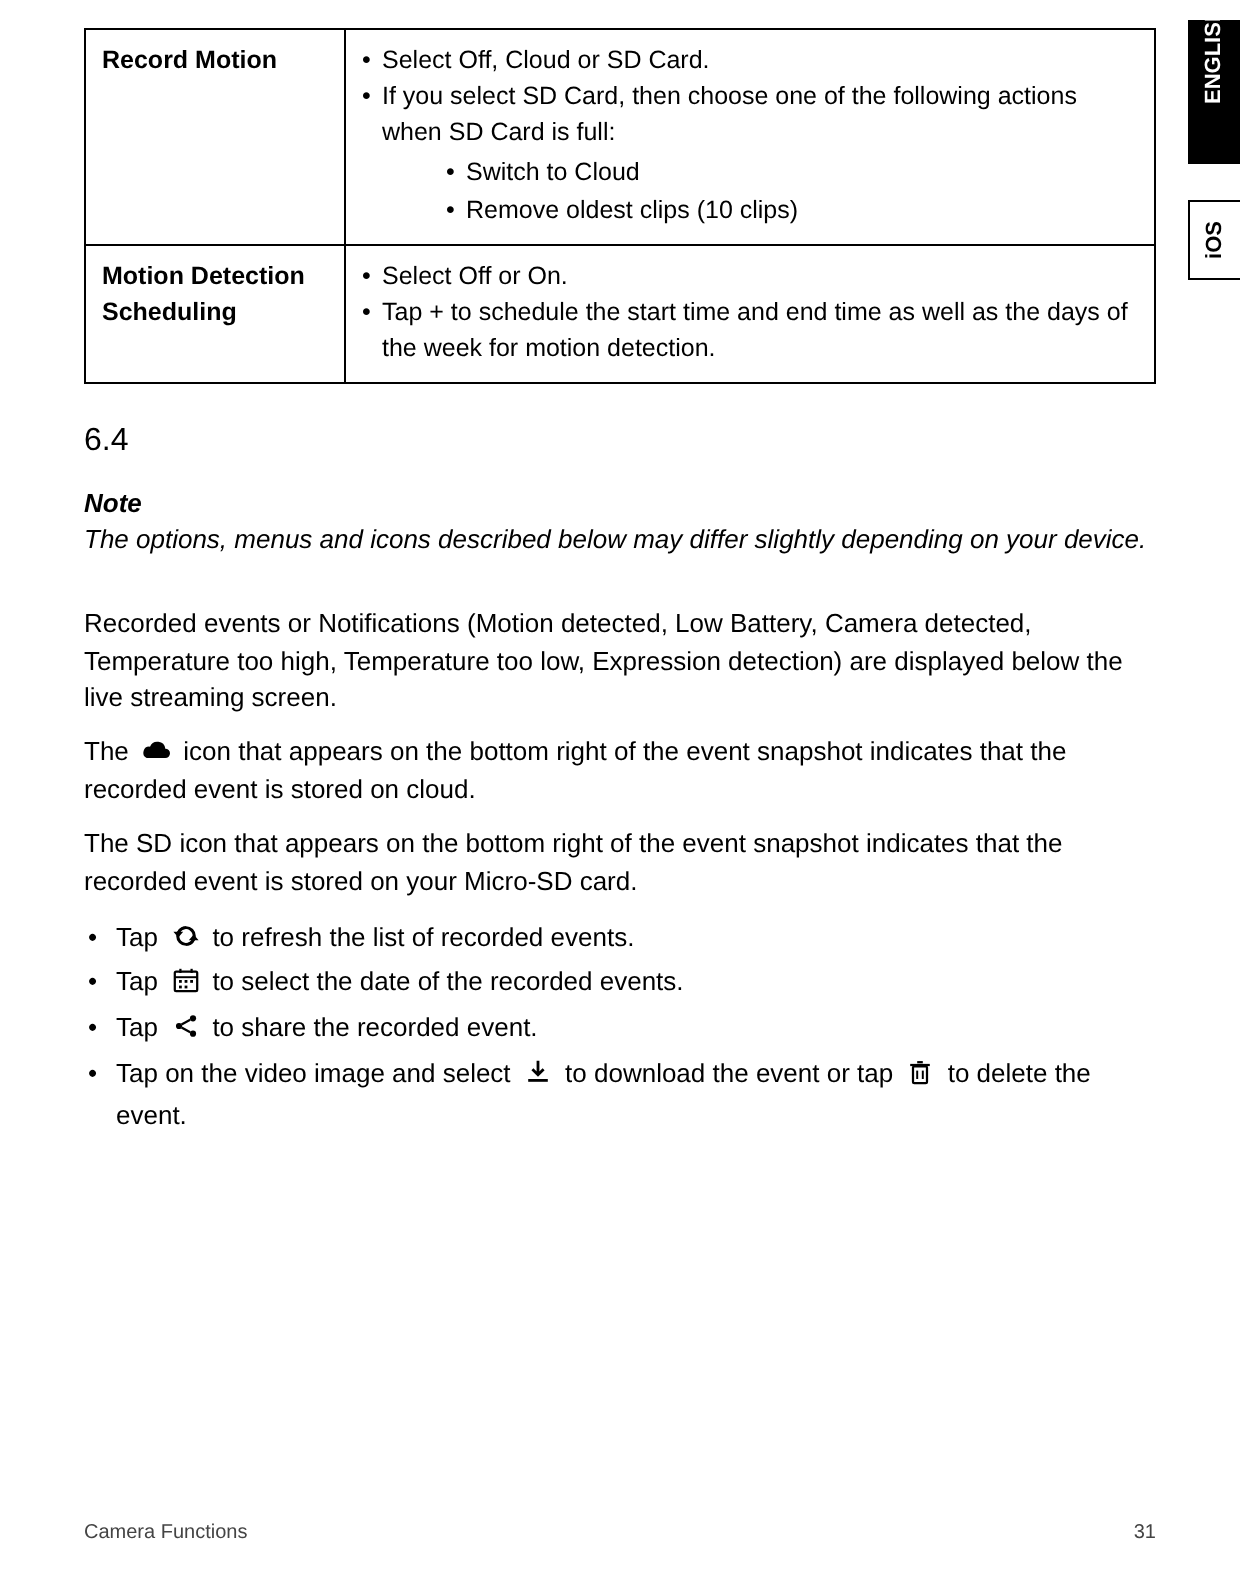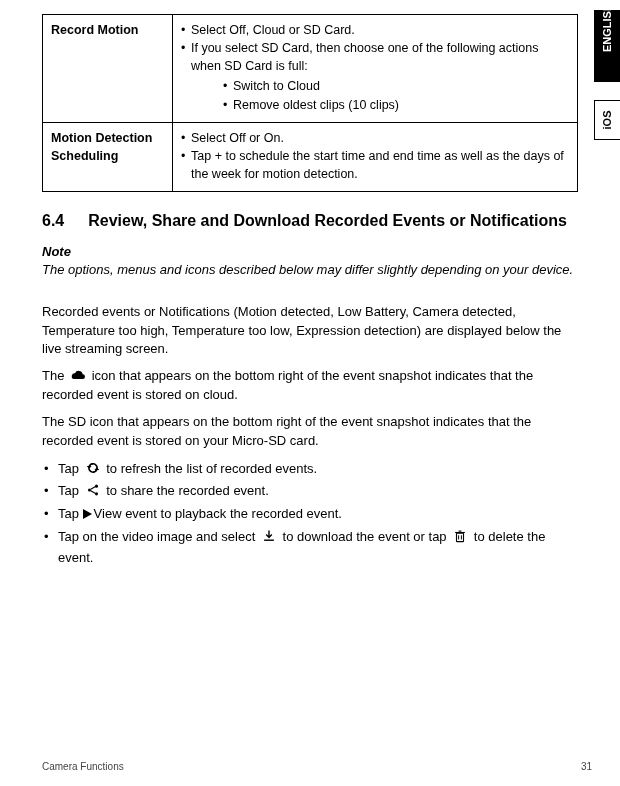--- a/index.html
+++ b/index.html
@@ -78,21 +78,21 @@
     content: "•";
     position: absolute;
     left: 0;
     top: 0;
   }
   .b { font-weight: normal; }
 
   .section-heading {
     display: flex;
     gap: 24px;
-    font-weight: bold;
+    font-weight: normal;
     font-size: 16px;
     line-height: 1.35;
     margin-bottom: 12px;
     align-items: flex-end;
   }
   .section-heading .num { flex-shrink: 0; }
 
   .note-label { font-weight: bold; font-style: italic; margin-bottom: 2px; font-size: 13px; }
   .note-text { font-style: italic; margin-bottom: 24px; line-height: 1.4; }
 
@@ -118,21 +118,21 @@
     content: "•";
     position: absolute;
     left: 2px;
     top: 0;
   }
 
   .footer {
     position: absolute;
     bottom: 14px;
     left: 42px;
-    right: 28px;
+    right: 42px;
     display: flex;
     justify-content: space-between;
     font-size: 10px;
     color: #444;
   }
   .play-triangle {
     display: inline-block;
     width: 0; height: 0;
     border-top: 5px solid transparent;
     border-bottom: 5px solid transparent;
@@ -174,21 +174,20 @@
         <li><span>Select </span><span class="b">Off</span><span> or </span><span class="b">On.</span></li>
         <li><span>Tap </span><span class="b">+</span><span> to schedule the start time and end time as well as the days of the week for motion detection.</span></li>
       </ul>
     </td>
   </tr>
 </tbody>
   </table>
 
 <div class="section-heading">
   <span class="num">6.4</span>
-  <span>Review, Share and Download Recorded Events or Notifications</span>
 </div>
 
 <div class="note-label">Note</div>
 <div class="note-text">The options, menus and icons described below may differ slightly depending on your device.</div>
 
 <div class="para">Recorded events or Notifications (Motion detected, Low Battery, Camera detected, Temperature too high, Temperature too low, Expression detection) are displayed below the live streaming screen.</div>
 
 <div class="para">
   <span>The </span><span class="inline-icon"><svg viewBox="0 0 24 16">
         <path d="M19 7a6 6 0 0 0-11.5-1.5A4.5 4.5 0 0 0 5 14h14a3.5 3.5 0 0 0 0-7z" fill="#000"></path>
@@ -198,32 +197,42 @@
 <div class="para">
   <span>The </span><span class="b">SD</span><span> icon that appears on the bottom right of the event snapshot indicates that the recorded event is stored on your Micro-SD card.</span>
 </div>
 
 <ul class="action-list">
   <li>
     <span>Tap </span><span class="inline-icon"><svg viewBox="0 0 20 20">
           <path d="M10 3a7 7 0 0 0-6.3 4H1l3.5 4L8 7H5.8A5 5 0 1 1 10 15v2a7 7 0 1 0 0-14z" fill="#000"></path>
           <path d="M10 17a7 7 0 0 0 6.3-4H19l-3.5-4L12 13h2.2A5 5 0 1 1 10 5V3a7 7 0 1 0 0 14z" fill="#000"></path>
         </svg></span><span> to refresh the list of recorded events.</span>
+  </li>
+  <li>
+    <span>Tap </span><span class="inline-icon"><svg viewBox="0 0 20 20">
+          <rect x="2" y="4" width="16" height="14" rx="1" fill="none" stroke="#000" stroke-width="1.6"></rect>
+          <line x1="2" y1="8" x2="18" y2="8" stroke="#000" stroke-width="1.4"></line>
+          <line x1="6" y1="2" x2="6" y2="5" stroke="#000" stroke-width="1.6"></line>
+          <line x1="14" y1="2" x2="14" y2="5" stroke="#000" stroke-width="1.6"></line>
+          <rect x="5" y="10" width="2" height="2" fill="#000"></rect>
+          <rect x="9" y="10" width="2" height="2" fill="#000"></rect>
+          <rect x="13" y="10" width="2" height="2" fill="#000"></rect>
+          <rect x="5" y="14" width="2" height="2" fill="#000"></rect>
+          <rect x="9" y="14" width="2" height="2" fill="#000"></rect>
+        </svg></span><span> to select the date of the recorded events.</span>
   </li>
   <li>
     <span>Tap </span><span class="inline-icon"><svg viewBox="0 0 20 20">
           <circle cx="5" cy="10" r="2.2" fill="#000"></circle>
           <circle cx="15" cy="4.5" r="2.2" fill="#000"></circle>
           <circle cx="15" cy="15.5" r="2.2" fill="#000"></circle>
           <line x1="6.8" y1="9" x2="13" y2="5.5" stroke="#000" stroke-width="1.6"></line>
           <line x1="6.8" y1="11" x2="13" y2="14.5" stroke="#000" stroke-width="1.6"></line>
         </svg></span><span> to share the recorded event.</span>
-  </li>
-  <li>
-    <span>Tap </span><span class="play-triangle"></span><span class="b">View event</span><span> to playback the recorded event.</span>
   </li>
   <li>
     <span>Tap on the video image and select </span><span class="inline-icon"><svg viewBox="0 0 20 20">
           <path d="M10 2v10M6 8l4 4 4-4" fill="none" stroke="#000" stroke-width="2"></path>
           <path d="M3 16h14" stroke="#000" stroke-width="2"></path>
         </svg></span><span> to download the event or tap </span><span class="inline-icon"><svg viewBox="0 0 20 20">
           <rect x="5" y="6" width="10" height="12" rx="1" fill="none" stroke="#000" stroke-width="1.6"></rect>
           <line x1="3" y1="5" x2="17" y2="5" stroke="#000" stroke-width="1.6"></line>
           <line x1="8" y1="3" x2="12" y2="3" stroke="#000" stroke-width="1.6"></line>
           <line x1="8" y1="9" x2="8" y2="15" stroke="#000" stroke-width="1.4"></line>

